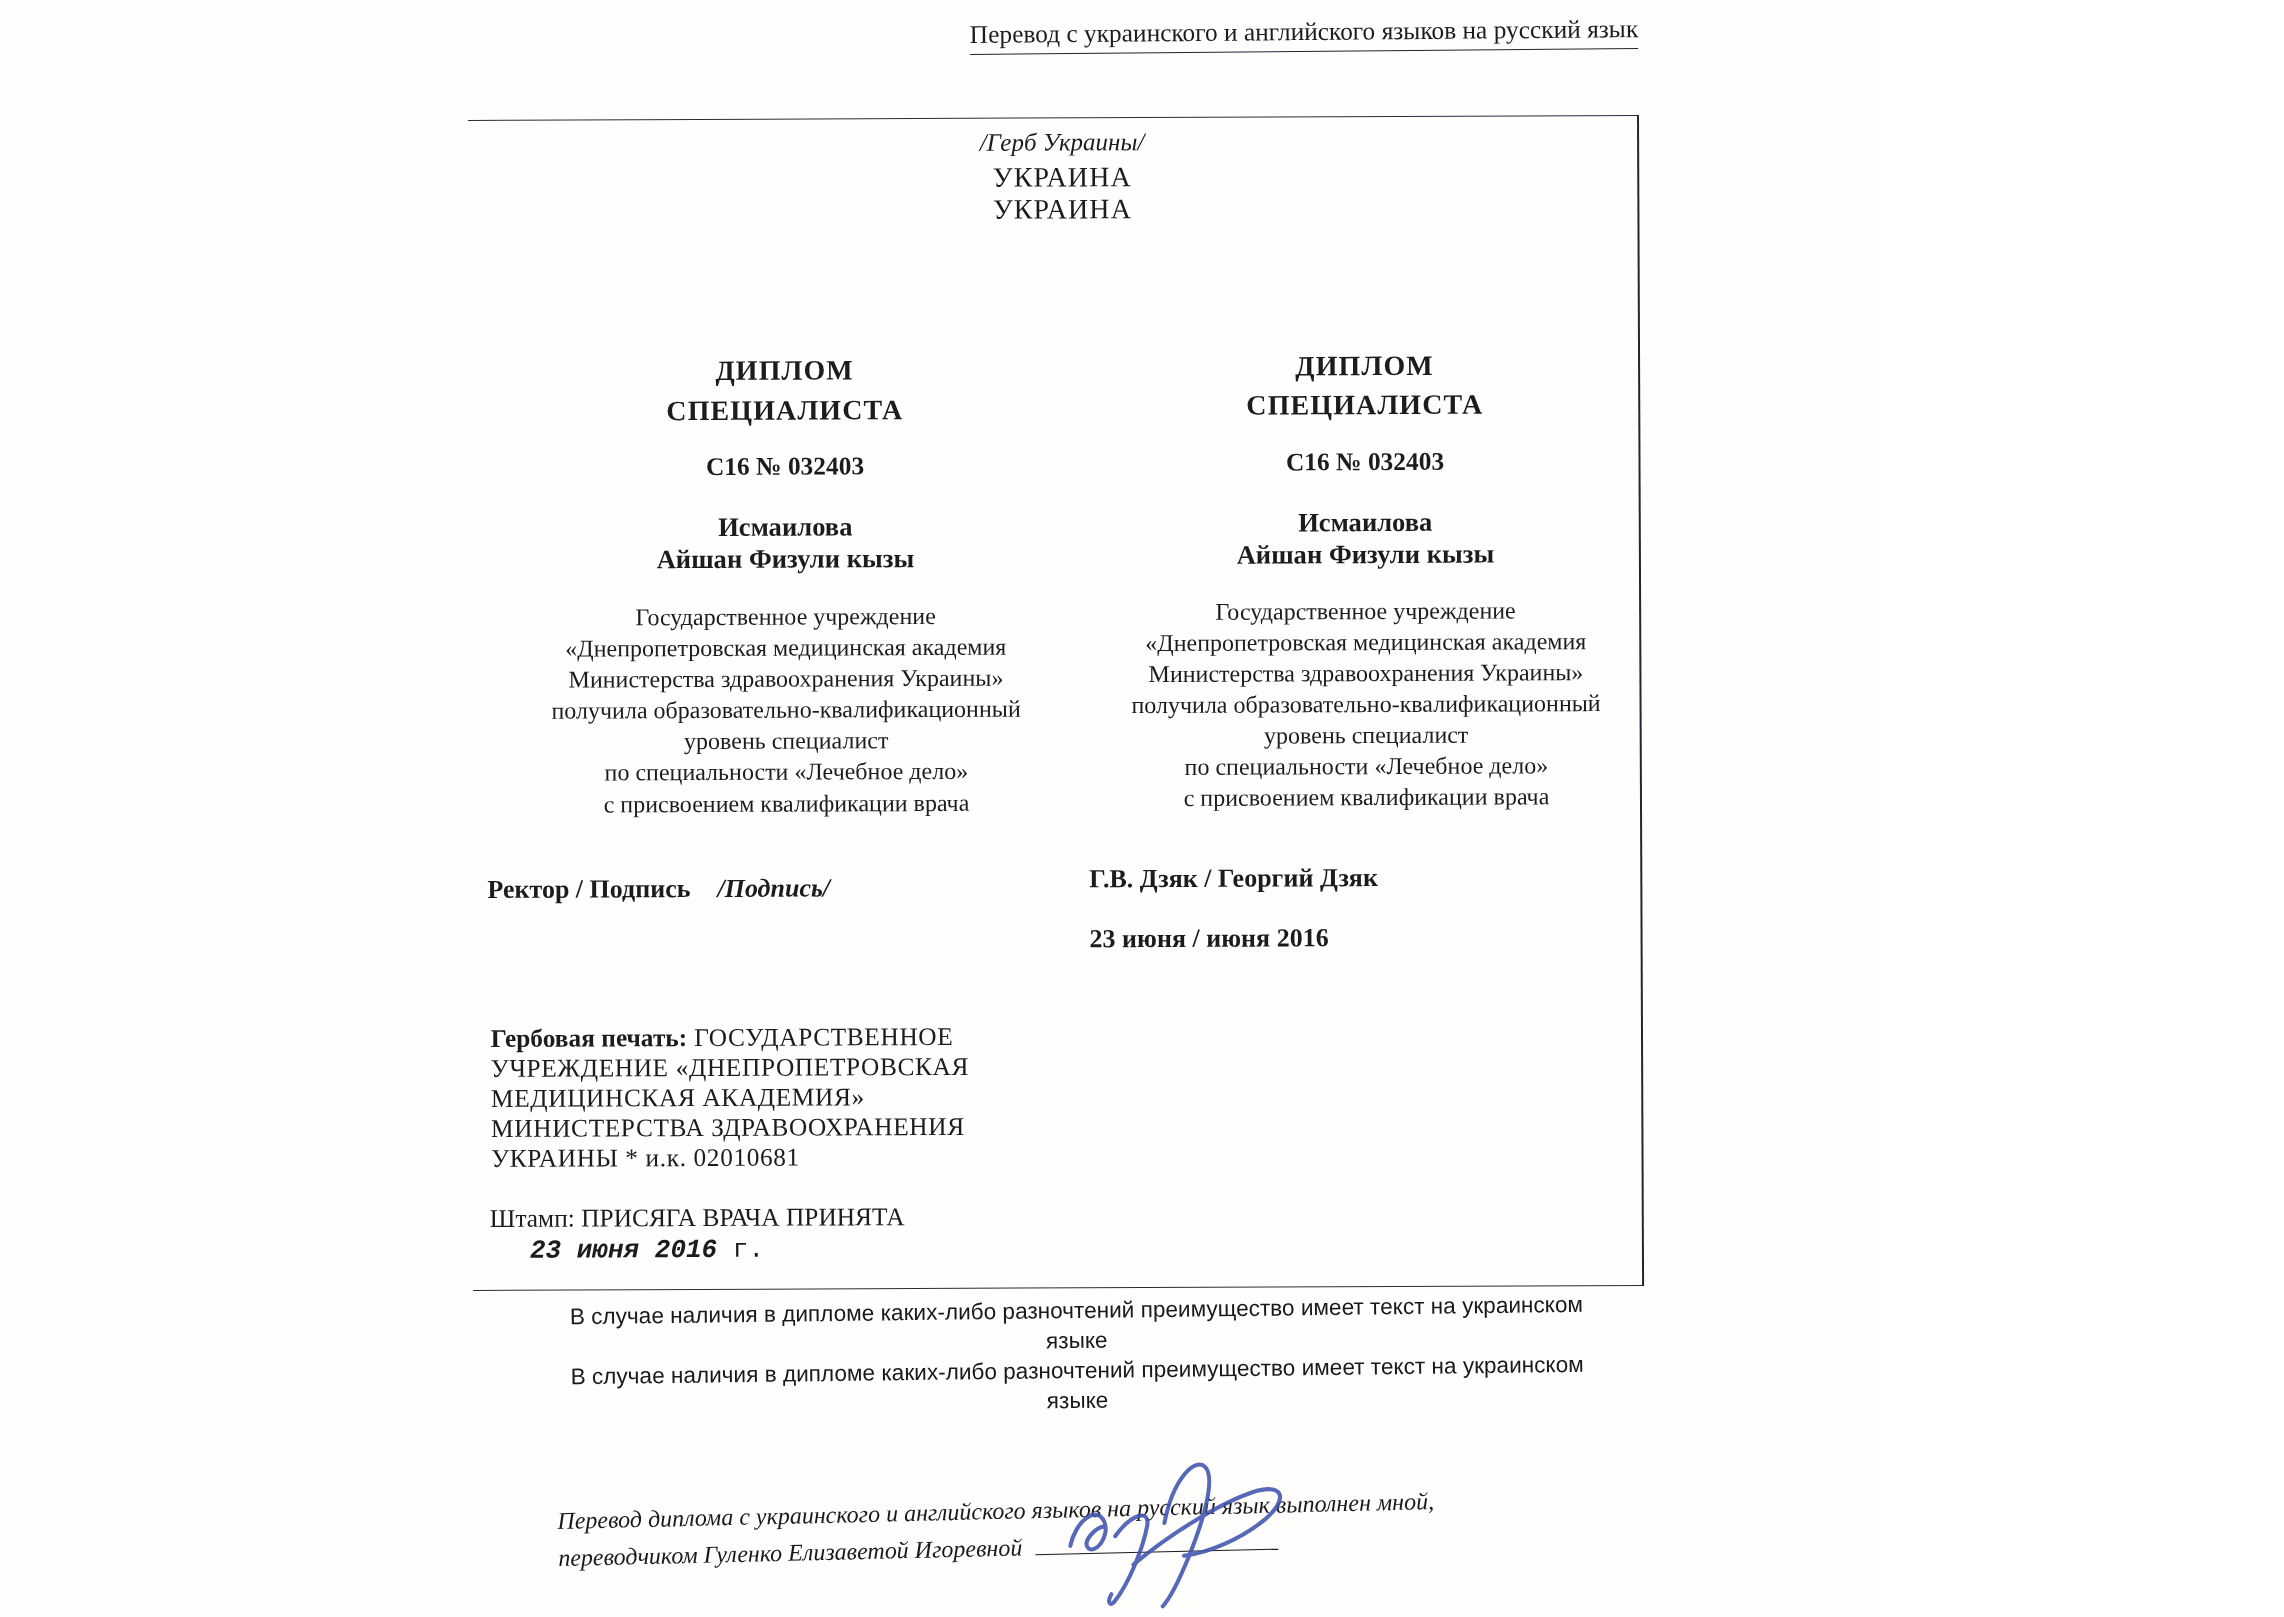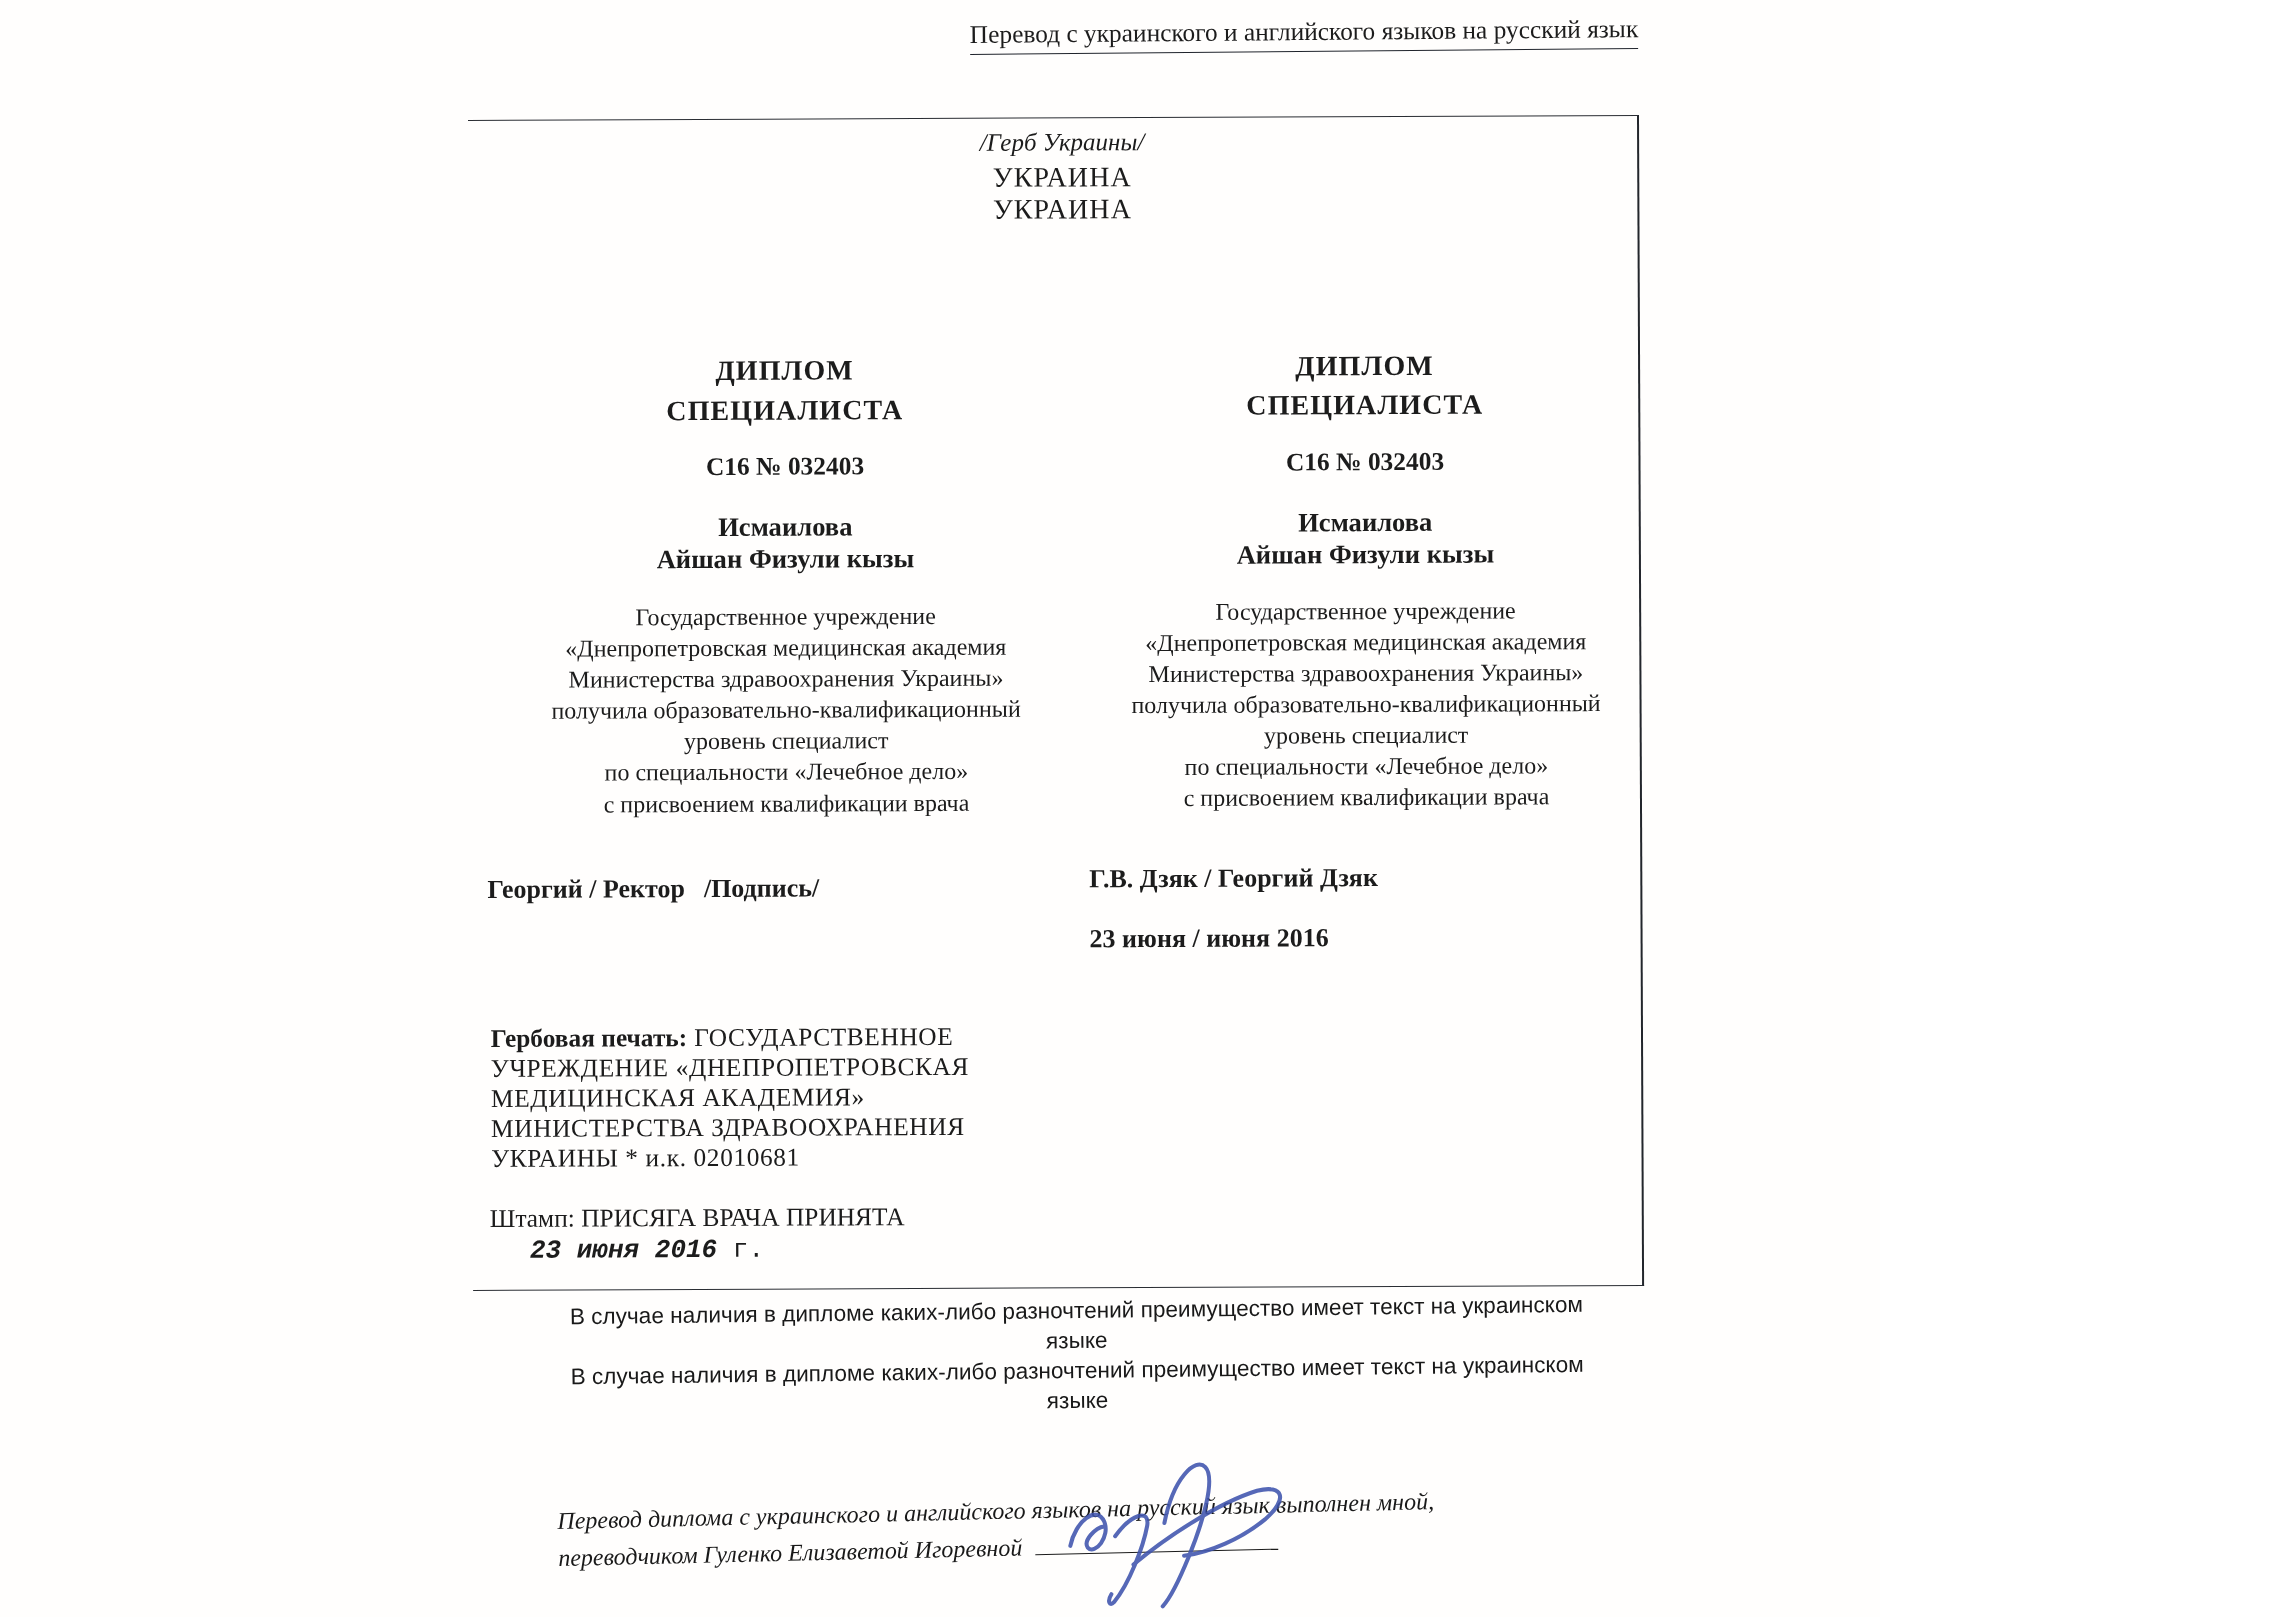--- a/index.html
+++ b/index.html
@@ -36,21 +36,21 @@
   .emblem{top:10.2px;font-style:italic;font-size:25px;}
   .country{font-size:28px;letter-spacing:1.1px;}
   .col{width:523px;text-align:center;}
   .col-left{left:54px;}
   .col-right{left:634px;}
   .t1{font-size:28px;font-weight:bold;letter-spacing:1.1px;}
   .num{font-size:25.4px;font-weight:bold;}
   .nm{font-size:26.6px;font-weight:bold;}
   .body-line{font-size:24px;}
   .rector{left:16px;top:754px;font-size:26px;font-weight:bold;white-space:nowrap;}
-  .rector .sig-note{margin-left:19px;}
+  .rector .sig-note{font-style:italic;margin-left:27px;}
   .signer{left:618px;top:746px;font-size:26px;font-weight:bold;white-space:nowrap;}
   .docdate{left:618px;top:806px;font-size:26px;font-weight:bold;white-space:nowrap;}
   .seal{left:18.7px;top:902px;width:509px;font-size:25.4px;line-height:30px;letter-spacing:0.6px;}
   .seal .lbl{font-weight:bold;letter-spacing:0;}
   .stamp1{left:17px;top:1083px;font-size:25.4px;white-space:nowrap;}
   .stamp1 .lbl{font-weight:normal;}
   .stamp2{left:57px;top:1115px;font-size:26px;white-space:nowrap;font-family:Liberation Mono, monospace;}
   .stamp2 .dt{font-weight:bold;font-style:italic;}
   
   .disclaimer{
@@ -101,21 +101,21 @@
     <div class="abs col col-left nm" style="top:424px">Айшан Физули кызы</div>
     <div class="abs col col-left body-line" style="top:484px">Государственное учреждение</div>
     <div class="abs col col-left body-line" style="top:515px">«Днепропетровская медицинская академия</div>
     <div class="abs col col-left body-line" style="top:546px">Министерства здравоохранения Украины»</div>
     <div class="abs col col-left body-line" style="top:577px">получила образовательно-квалификационный</div>
     <div class="abs col col-left body-line" style="top:608px">уровень специалист</div>
     <div class="abs col col-left body-line" style="top:639px">по специальности «Лечебное дело»</div>
     <div class="abs col col-left body-line" style="top:671px">с присвоением квалификации врача</div>
 
     <div class="abs rector">
-      <span>Георгий / Ректор</span><span class="sig-note">/Подпись/</span>
+      <span>Ректор / Подпись</span><span class="sig-note">/Подпись/</span>
     </div>
 
     <div class="abs seal">
       <div><span class="lbl">Гербовая печать:</span> <span>ГОСУДАРСТВЕННОЕ</span></div>
       <div>УЧРЕЖДЕНИЕ «ДНЕПРОПЕТРОВСКАЯ</div>
       <div>МЕДИЦИНСКАЯ АКАДЕМИЯ»</div>
       <div>МИНИСТЕРСТВА ЗДРАВООХРАНЕНИЯ</div>
       <div>УКРАИНЫ * и.к. 02010681</div>
     </div>
 

